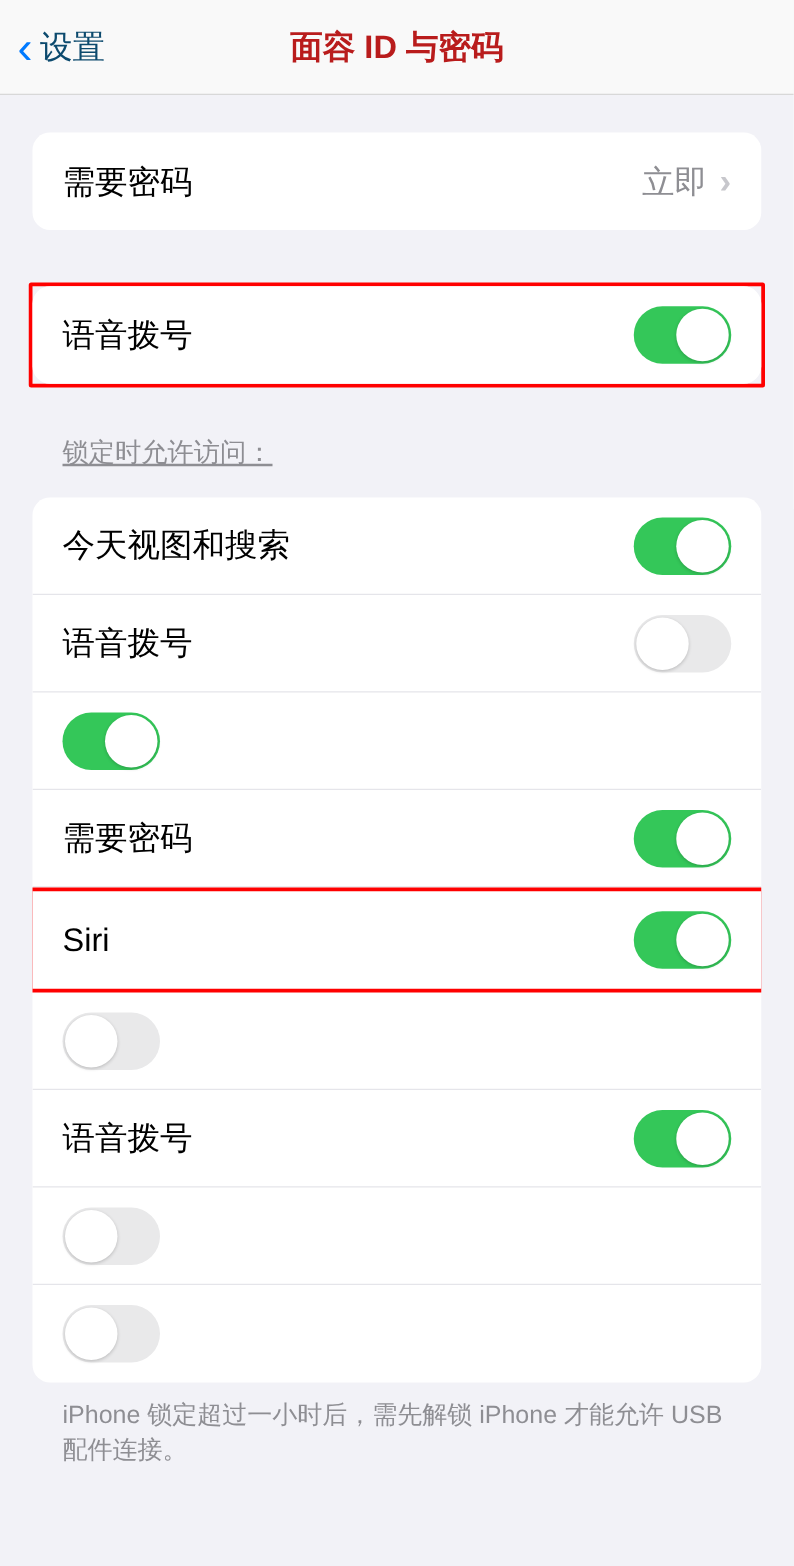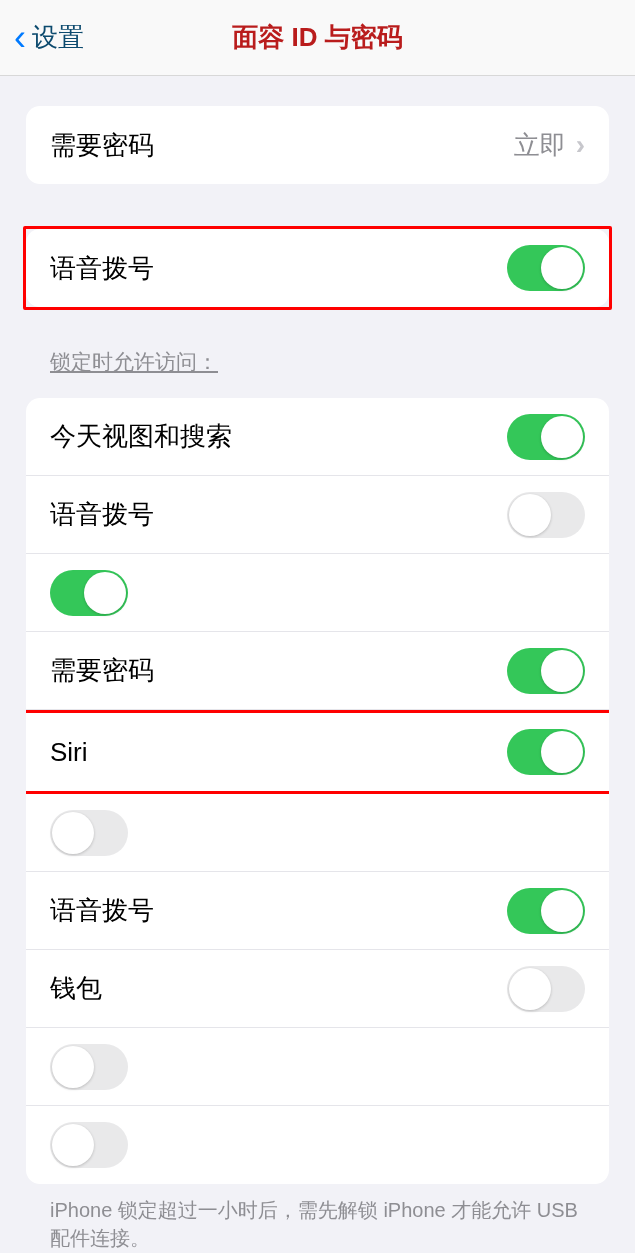--- a/index.html
+++ b/index.html
@@ -214,26 +214,20 @@
           <div class="toggle-knob"></div>
         </div>
       </div>
       <div class="row">
         <span class="row-label">语音拨号</span>
         <div class="toggle on">
           <div class="toggle-knob"></div>
         </div>
       </div>
       <div class="row">
-        <span class="row-label">钱包</span>
-        <div class="toggle off">
-          <div class="toggle-knob"></div>
-        </div>
-      </div>
-      <div class="row">
         <div class="toggle off">
           <div class="toggle-knob"></div>
         </div>
       </div>
       <div class="row">
         <div class="toggle off">
           <div class="toggle-knob"></div>
         </div>
       </div>
     </div>

